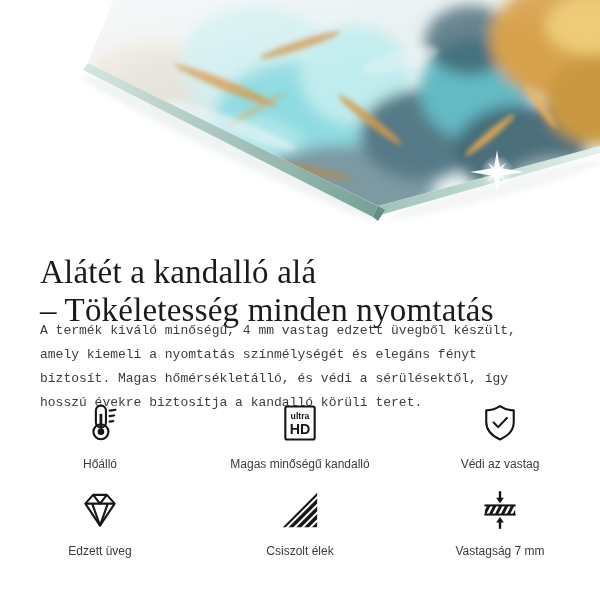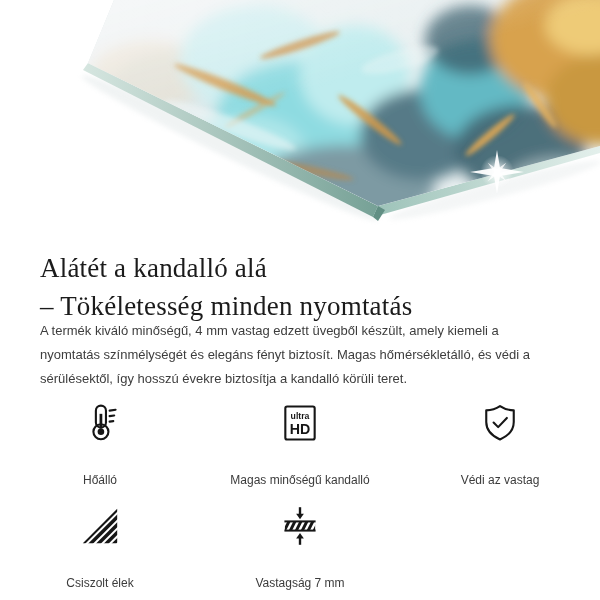--- a/index.html
+++ b/index.html
@@ -8,36 +8,36 @@
     background:#ffffff;
     position:relative;
     overflow:hidden;
     font-family:"Liberation Sans",sans-serif;
     color:#3d3d3d;
   }
   .hero{position:absolute;top:0;left:0;width:600px;height:250px;}
   .heading{
     position:absolute;left:40px;top:231px;
     font-family:"Liberation Serif",serif;
-    font-size:27px;line-height:38px;
+    font-size:33px;line-height:38px;
     color:#1b1b1b;letter-spacing:.2px;
     font-weight:400;
   }
   .description{
     position:absolute;left:40px;top:306px;width:505px;
-    font-size:13px;line-height:24px;color:#3d3d3d;
+    font-size:13px;line-height:24px;color:#3d3d3d;font-family:Liberation Mono, monospace;
   }
   .features{
     position:absolute;left:0;top:401px;width:600px;
     display:grid;grid-template-columns:repeat(3,1fr);
     row-gap:16px;
   }
   .feature{display:flex;flex-direction:column;align-items:center;}
   .icon-box{height:44px;display:flex;justify-content:center;}
-  .feature-label{margin-top:28px;font-size:12px;color:#3b3b3b;line-height:15px;}
+  .feature-label{margin-top:12px;font-size:12px;color:#3b3b3b;line-height:15px;}
   .icn{stroke:#161616;fill:none;stroke-width:2.3;}
 </style>
 </head>
 <body>
 
 <div class="hero">
   <svg width="600" height="250" viewBox="0 0 600 250">
     <defs>
       <clipPath id="glassTop">
           <polygon points="88,63 114,0 600,0 600,146 378,206"></polygon>
@@ -161,20 +161,29 @@
   <div class="feature">
     <div class="icon-box">
       <svg width="44" height="44" viewBox="0 0 48 48">
         <path class="icn" stroke-linejoin="round" d="M24 5.5 C28.5 8.5 34 10 39 10.2 V23 C39 32.5 32 38.5 24 42 C16 38.5 9 32.5 9 23 V10.2 C14 10 19.5 8.5 24 5.5 Z"></path>
         <polyline class="icn" stroke-width="2.6" stroke-linecap="round" stroke-linejoin="round" points="17,23.5 22,28.5 31.5,18.5"></polyline>
       </svg>
     </div>
     <div class="feature-label">Védi az vastag</div>
   </div>
 
+  <div class="feature">
+    <div class="icon-box">
+      <svg width="44" height="44" viewBox="0 0 48 48">
+        <path class="icn" stroke-linejoin="round" d="M8,17 L16.5,7.5 L31.5,7.5 L40,17 L24,41 Z"></path>
+        <path class="icn" stroke-width="2" d="M8,17 L40,17 M16.5,7.5 L24,17 L31.5,7.5 M15.5,17 L24,41 M32.5,17 L24,41"></path>
+      </svg>
+    </div>
+    <div class="feature-label">Edzett üveg</div>
+  </div>
 
   <div class="feature">
     <div class="icon-box">
       <svg width="44" height="44" viewBox="0 0 48 48">
         <defs>
             <clipPath id="triClip">
               <polygon points="5,43 43,43 43,5"></polygon>
             </clipPath>
           </defs>
         <g clip-path="url(#triClip)" stroke="#161616" stroke-width="3.8">

